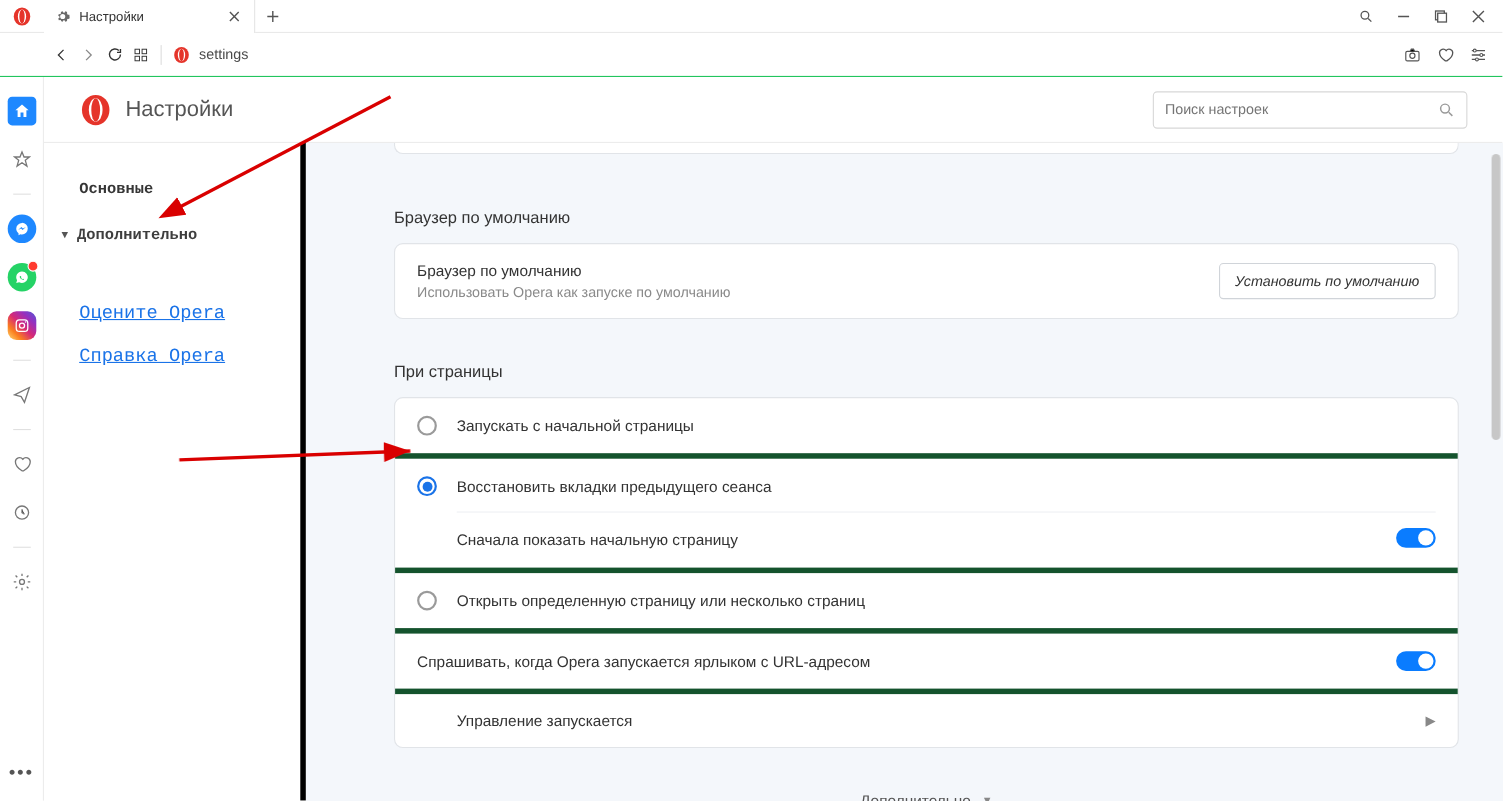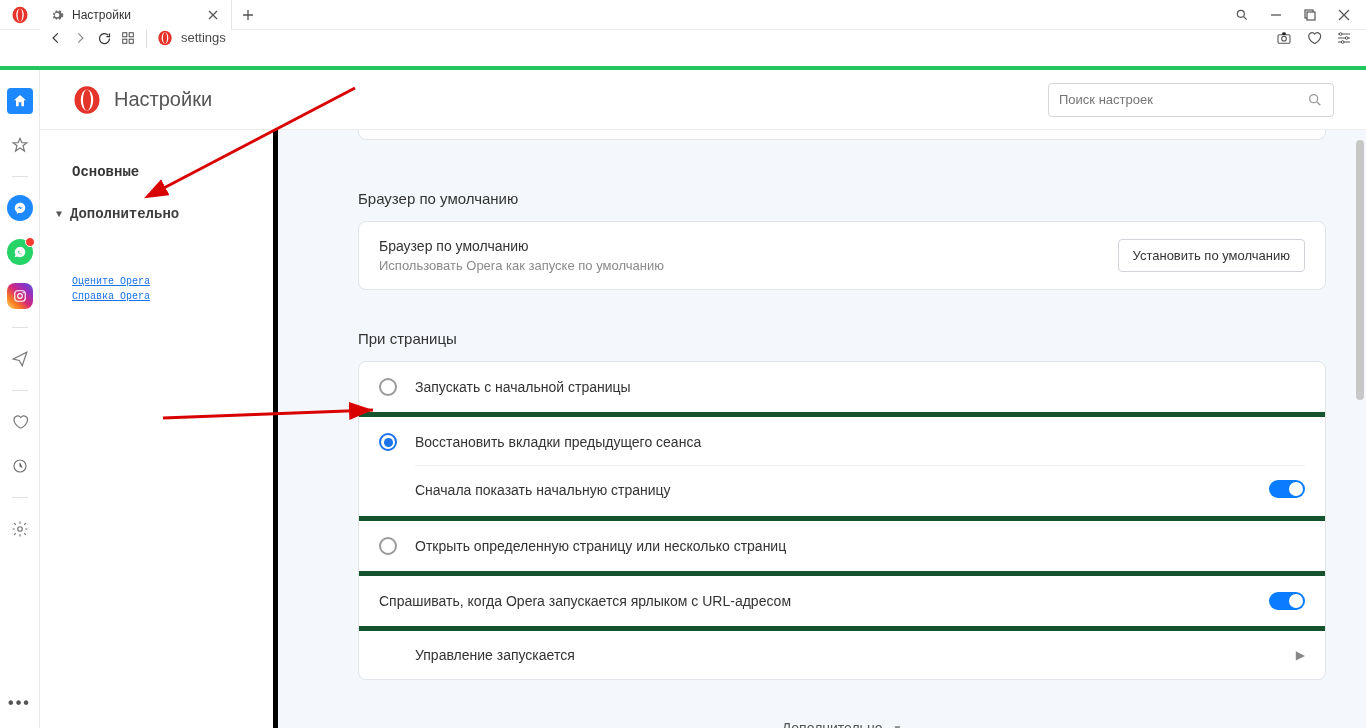--- a/index.html
+++ b/index.html
@@ -9,21 +9,21 @@
   .tabstrip { height: 30px; display: flex; align-items: center; background: #fff; border-bottom: 1px solid #e9e9e9; }
   .tabstrip .opera-badge { width: 40px; display:flex; align-items:center; justify-content:center; }
   .tab { height: 30px; width: 192px; display:flex; align-items:center; gap:8px; padding:0 10px; background:#fff; border-right:1px solid #e5e5e5; font-size:12px; color:#333; }
   .tab .gear { width:14px; height:14px; color:#6a6a6a; }
   .tab .close { margin-left:auto; width:16px; height:16px; color:#555; display:flex; align-items:center; justify-content:center; }
   .tab-add { width:32px; display:flex; align-items:center; justify-content:center; color:#555; }
   .tabstrip-right { margin-left:auto; display:flex; gap:18px; padding-right:14px; color:#555; }
   .winbtn { width:16px; height:16px; display:flex; align-items:center; justify-content:center; }
 
   
-  .urlbar { height: 40px; display:flex; padding:0 14px 0 48px; gap:8px; border-bottom:4px solid #22c55e; }
+  .urlbar { height: 40px; display:flex; align-items:center; padding:0 14px 0 48px; gap:8px; border-bottom:1px solid #22c55e; }
   .urlbar .nav-btn { color:#888; }
   .urlbar .nav-btn.active { color:#333; }
   .urlbar .sep { width:1px; height:18px; background:#ddd; margin:0 2px; }
   .urlbar .opera-o { width:16px; height:16px; }
   .urlbar .addr { color:#4a4a4a; font-size:13px; flex:0 0 auto; }
   .urlbar .right { margin-left:auto; display:flex; gap:14px; color:#555; }
   .icon16 { width:16px; height:16px; display:inline-flex; align-items:center; justify-content:center; }
 
   
   .app { display:flex; height: calc(100% - 70px); }
@@ -44,21 +44,21 @@
   .settings-header .title { font-size:20px; color:#555; margin-left:12px; }
   .opera-logo-2 { width:30px; height:30px; }
   .search-box { margin-left:auto; width:286px; height:34px; border:1px solid #d7d7d7; border-radius:4px; display:flex; align-items:center; padding:0 10px; gap:8px; color:#9a9a9a; }
   .search-box input { border:none; outline:none; flex:1; font-size:13px; background:transparent; }
 
   .settings-body { flex:1; display:flex; background:#fff; overflow:hidden; }
   .settings-nav { width:238px; padding:26px 0 0 0; border-right:5px solid #000000;font-family:Liberation Mono, monospace; }
   .settings-nav .nav-item { padding:8px 0 8px 32px; font-size:14px; color:#363636; font-weight:600; display:flex; align-items:center; gap:8px; }
   .settings-nav .nav-sub { font-weight:600; color:#3e3e3e; padding-left:32px; display:flex; align-items:center; gap:4px; }
   .settings-nav .nav-sub .caret { width:10px; font-size:10px; color:#555; margin-left:-16px; }
-  .settings-nav .link { display:block; padding:6px 0 6px:32px; padding-left:32px; margin-top:4px; font-size:10px; color:#1a73e8; text-decoration:underline; }
+  .settings-nav .link { display:block; padding:6px 0 6px:32px; padding-left:32px; margin-top:20px; font-size:17px; color:#1a73e8; text-decoration:underline; }
   .settings-nav .links { margin-top:46px; }
 
   .content { flex:1; background:#f4f7fb; padding:0 40px 40px 80px; overflow-y:auto; position:relative; }
 
   .section-title { font-size:15px; color:#333; margin:40px 0 14px 0; font-weight:500; }
   .section-title.first { margin-top:50px; }
 
   .card { background:#fff; border:1px solid #e1e4e8; border-radius:8px; }
   .card.top-stub { height:10px; border-top:none; border-radius:0 0 8px 8px; margin-top:0; }
 
@@ -302,21 +302,21 @@
 
         <div class="card top-stub"></div>
 
         <div class="section-title first">Браузер по умолчанию</div>
         <div class="card">
           <div class="row">
             <div>
               <div class="main-txt">Браузер по умолчанию</div>
               <div class="sub-txt">Использовать Opera как запуске по умолчанию</div>
             </div>
-            <button class="btn" style="margin-left:auto;">Установить по умолчанию</button>
+            <button class="btn" style="margin-left:auto;font-style:italic;">Установить по умолчанию</button>
           </div>
         </div>
 
         <div class="section-title">При страницы</div>
         <div class="card">
           <div class="row">
             <span class="radio"></span>
             <span class="label-txt">Запускать с начальной страницы</span>
           </div>
           <div class="row" style="flex-direction:column; align-items:stretch; padding-bottom:0;">

